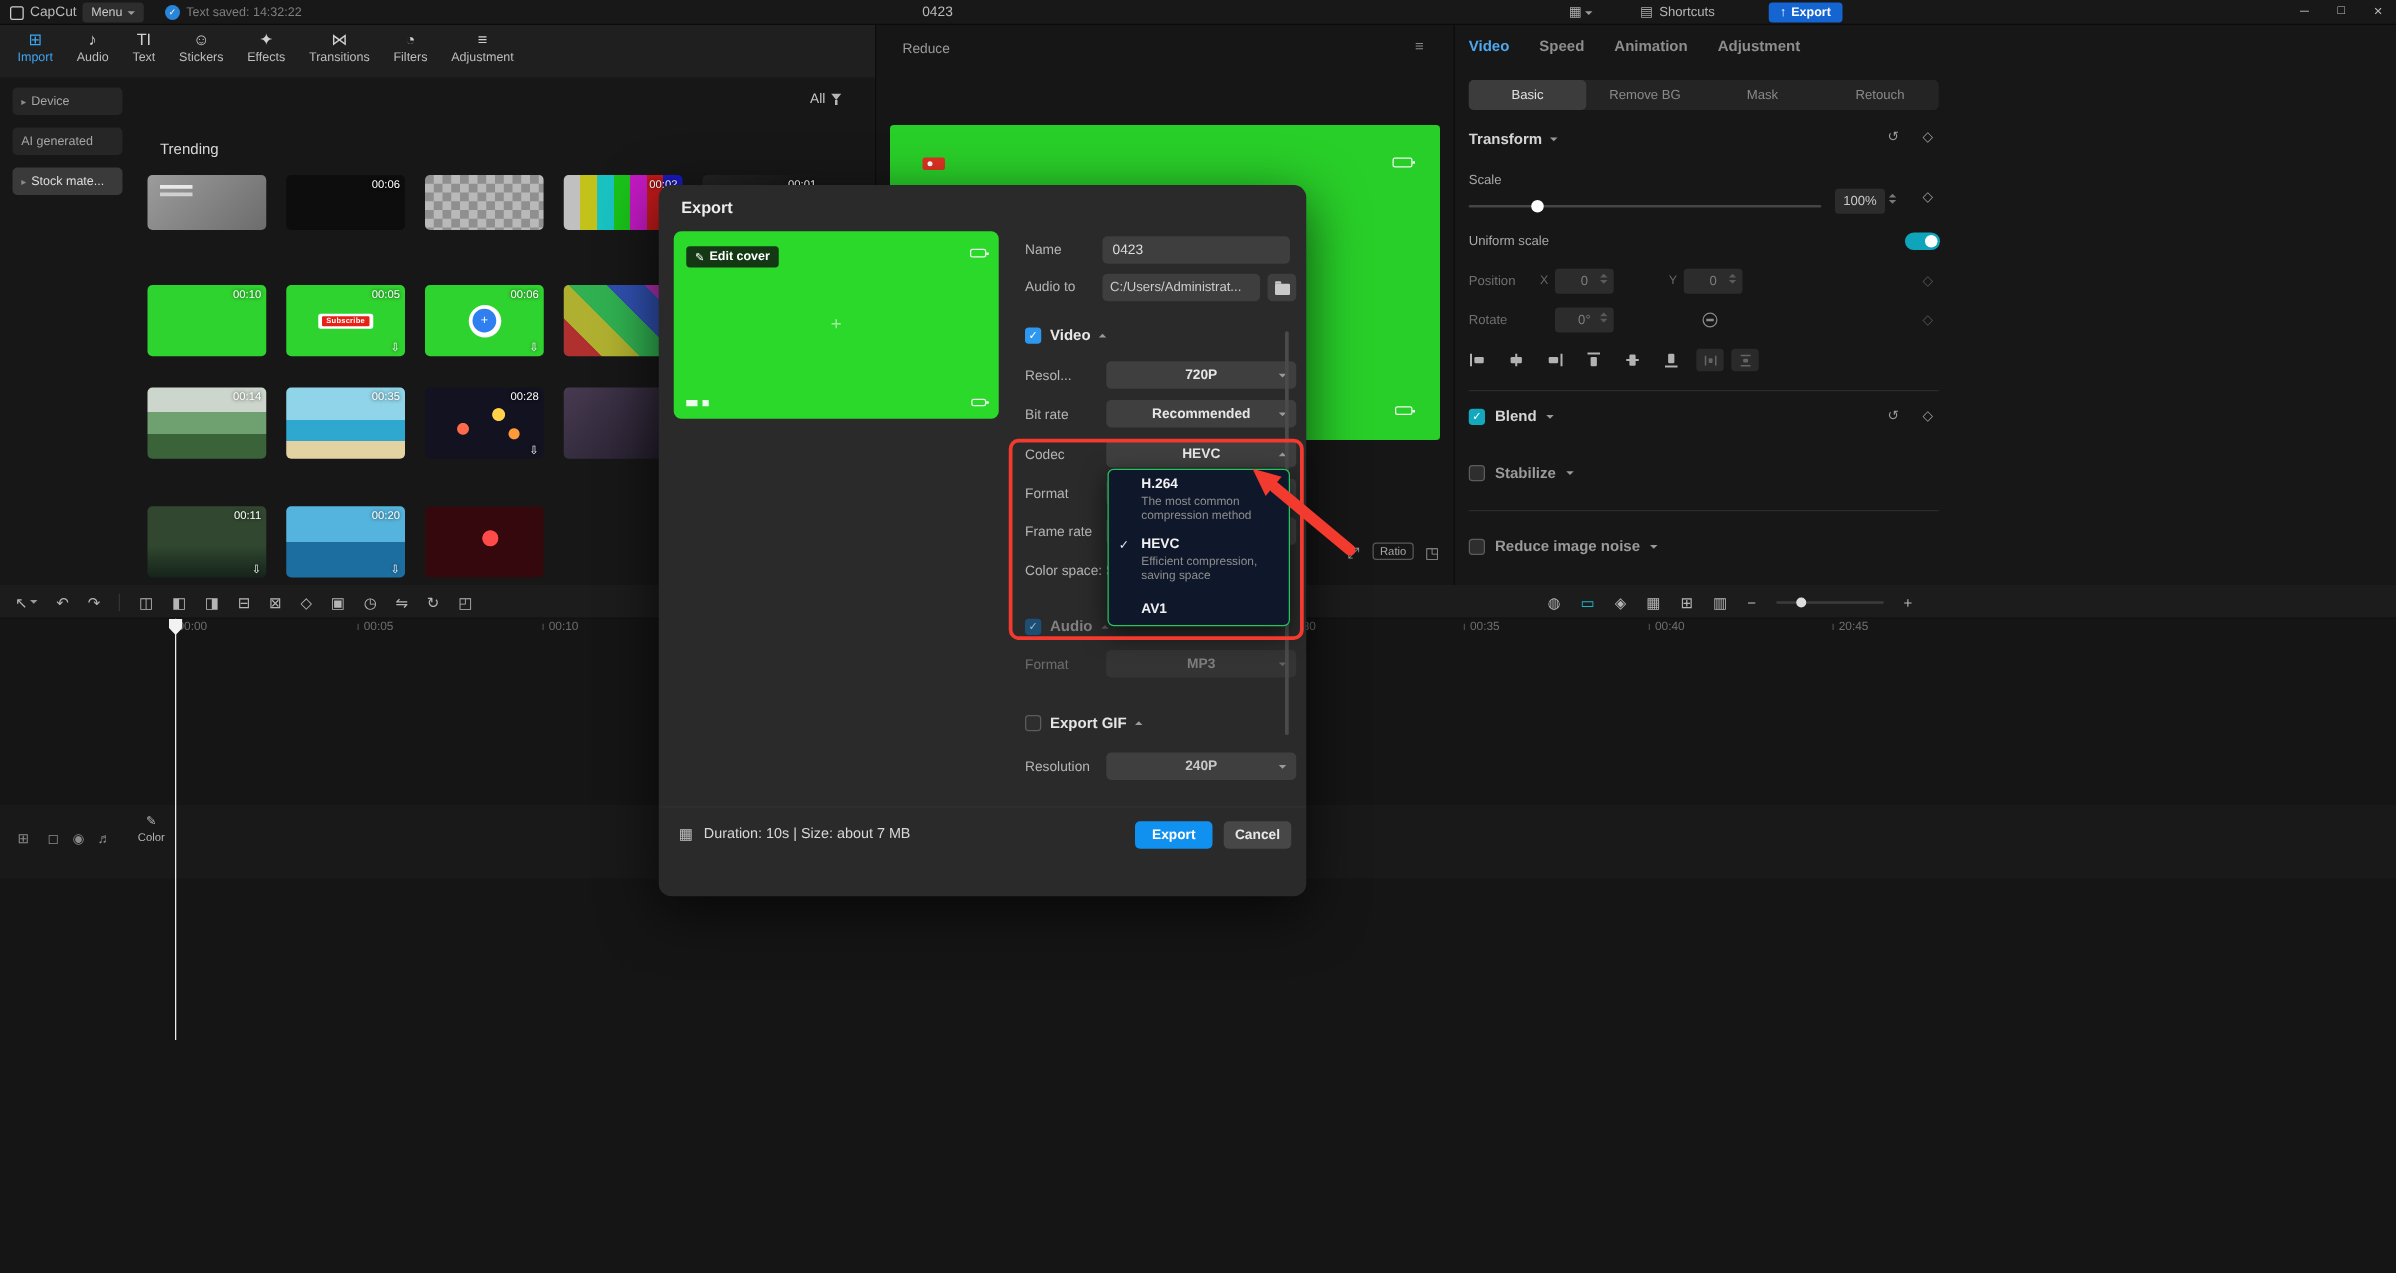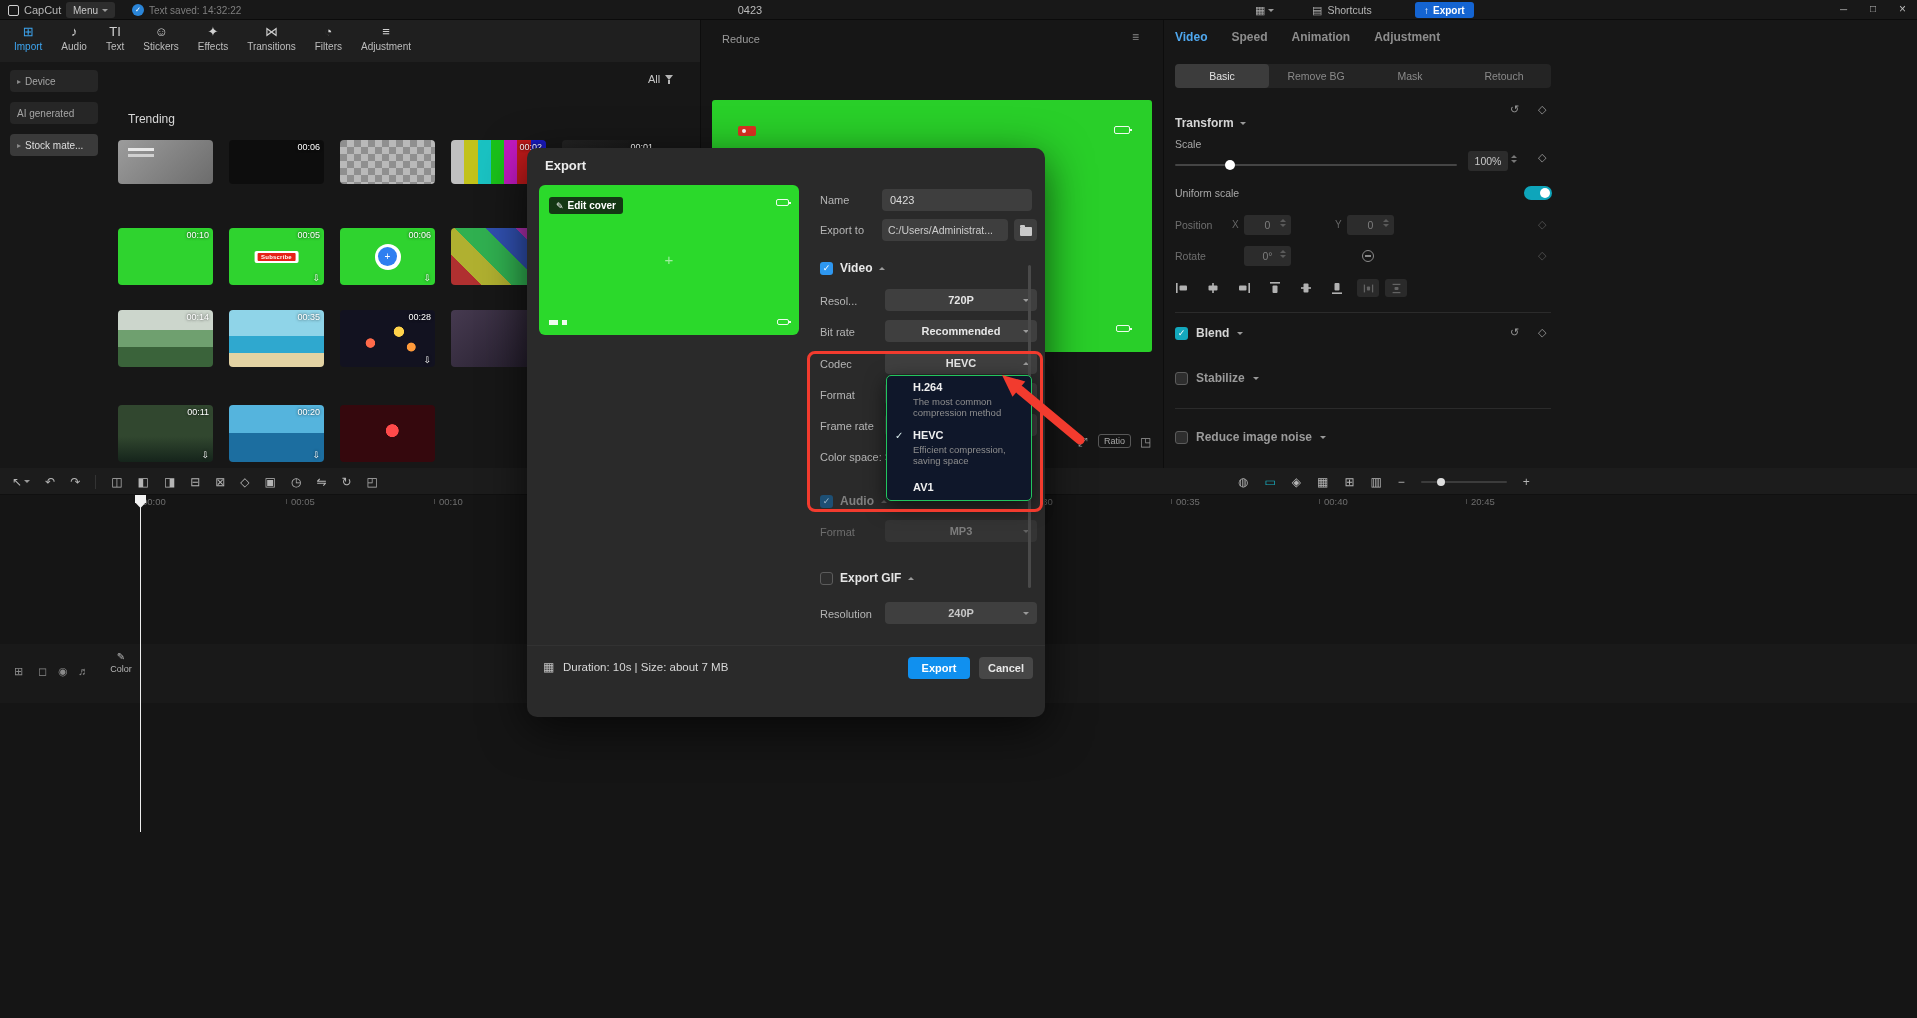--- a/index.html
+++ b/index.html
@@ -291,21 +291,21 @@
     <span class="itab">Animation</span>
     <span class="itab">Adjustment</span>
   </div>
   <div class="a subtabs" style="left:1175px;top:64px;width:376px;height:24px">
     <span class="seg active">Basic</span>
     <span class="seg">Remove BG</span>
     <span class="seg">Mask</span>
     <span class="seg">Retouch</span>
   </div>
 
-  <div class="a flex" style="left:1175px;top:116px;gap:6px">
+  <div class="a flex" style="left:1175px;top:104px;gap:6px">
     <span class="sect">Transform</span>
       <span class="td s"></span>
   </div>
   <i class="a mini-ic" style="left:1510px;top:103px">↺</i>
   <i class="a mini-ic" style="left:1538px;top:103px">◇</i>
 
   <div class="a lbl" style="left:1175px;top:138px">Scale</div>
   <div class="a" style="left:1175px;top:164px;width:282px;height:2px;background:#454545;border-radius:1px">
     <span class="a" style="left:50px;top:-4px;width:10px;height:10px;background:#fff;border-radius:50%"></span>
   </div>
@@ -500,21 +500,21 @@
       </div>
       <span class="batt" style="right:10px;top:14px;width:13px;height:7px"></span>
       <span class="a" style="left:50%;top:50%;transform:translate(-50%,-55%);font-size:15px;color:rgba(255,255,255,.55)">+</span>
       <span class="mark" style="left:10px;bottom:10px;width:9px;height:5px"></span>
       <span class="mark" style="left:23px;bottom:10px;width:5px;height:5px"></span>
       <span class="batt" style="right:10px;bottom:10px;width:12px;height:6px"></span>
     </div>
 
     <span class="dlabel" style="left:293px;top:46px">Name</span>
     <input class="a" style="left: 355px; top: 41px; width: 150px; height: 22px; background: rgb(62, 62, 62); border: none; border-radius: 4px; color: rgb(221, 221, 221); font-size: 11px; padding: 0px 8px; font-family: &quot;Liberation Sans&quot;, sans-serif;" value="0423">
-    <span class="dlabel" style="left:293px;top:76px">Export to</span>
+    <span class="dlabel" style="left:293px;top:76px">Audio to</span>
     <div class="a flex" style="left:355px;top:71px;width:126px;height:22px;background:#3e3e3e;border-radius:4px;padding:0 6px;overflow:hidden">
       <span style="font-size:10.5px;color:#ccc;white-space:nowrap">C:/Users/Administrat...</span>
     </div>
     <div class="a flex" style="left:487px;top:71px;width:23px;height:22px;background:#3e3e3e;border-radius:4px;justify-content:center">
       <span class="folder"></span>
     </div>
 
     <div class="a flex" style="left:293px;top:113px;gap:7px">
       <span class="cb on" style="width:13px;height:13px">
           <i>✓</i>

